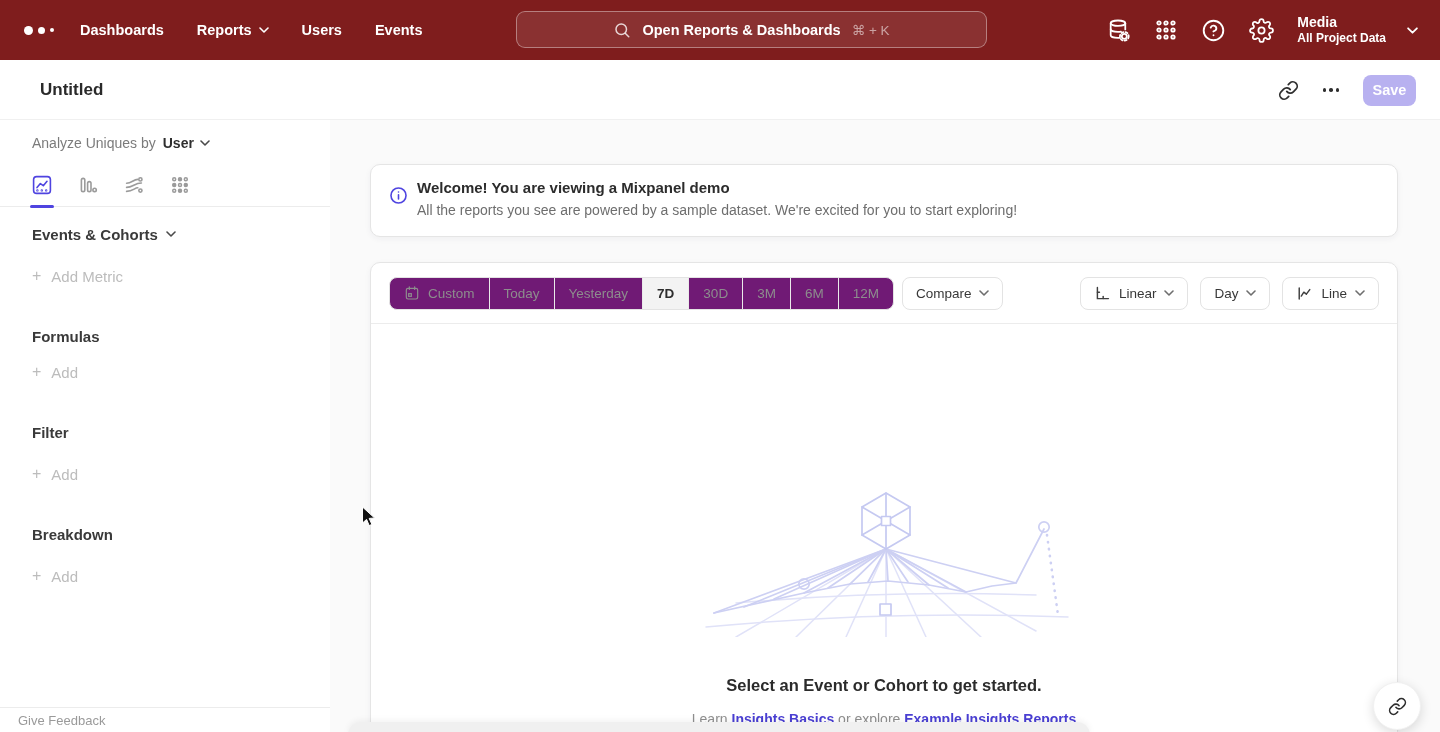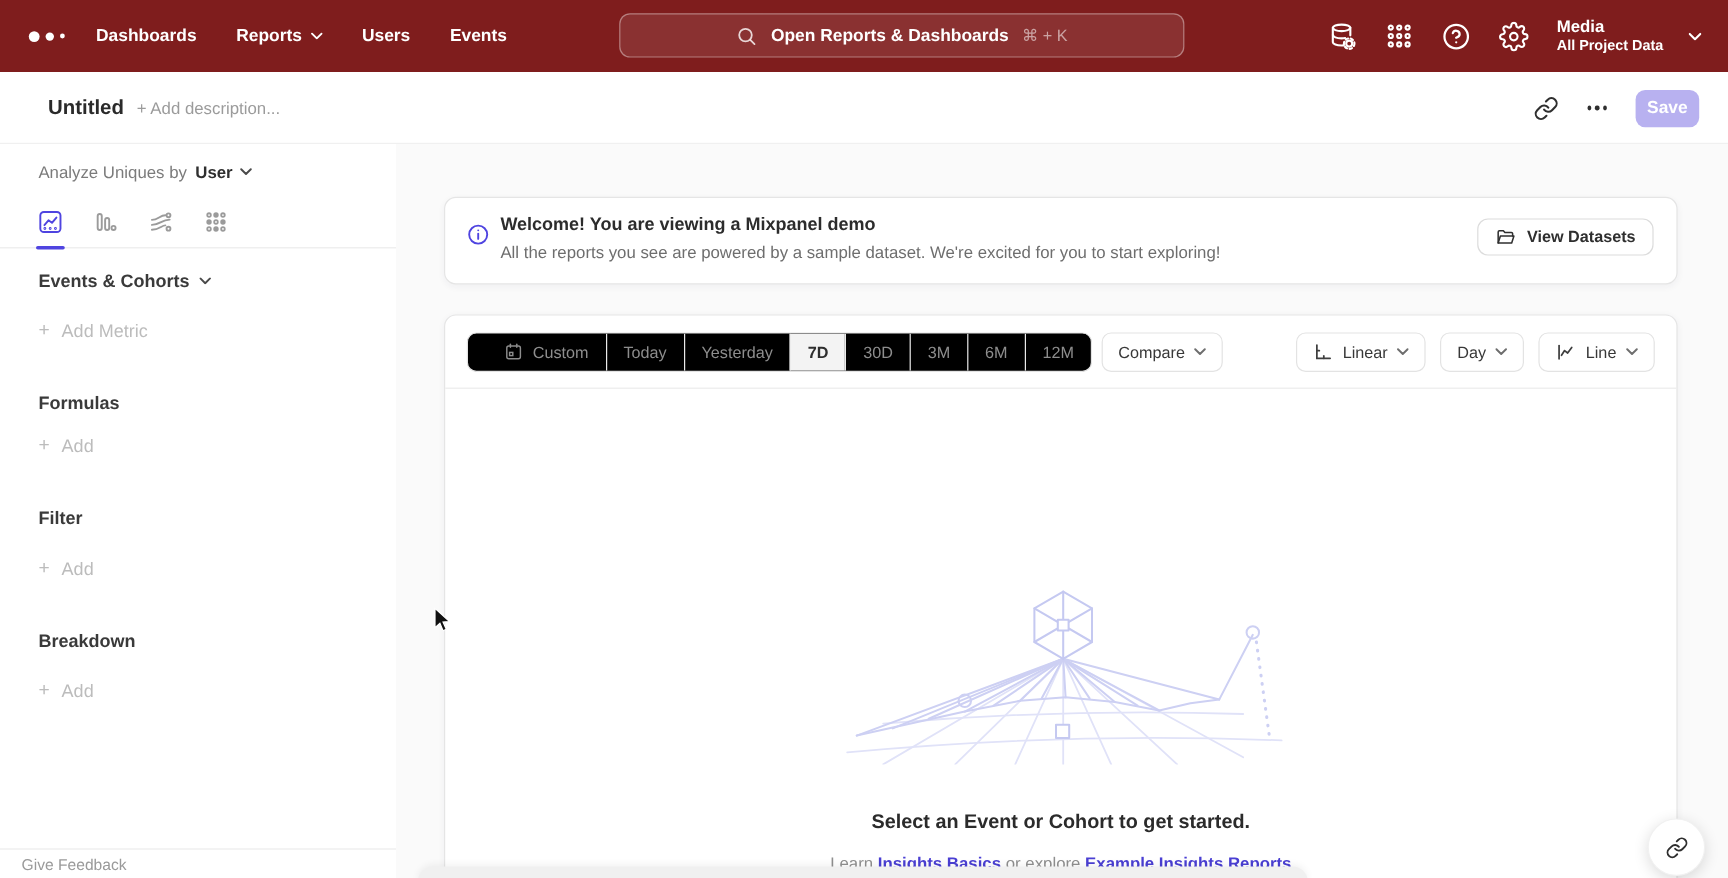--- a/index.html
+++ b/index.html
@@ -74,21 +74,21 @@
   .banner-texts { position:absolute; left:46px; top:14px; }
   .banner-title { font-size:15px; font-weight:700; color:#2c2c2c; margin-bottom:6px; }
   .banner-body { font-size:14px; color:#6e6e6e; }
   .banner-btn { position:absolute; right:19px; top:17px; height:31px; padding:0 14px;
     display:flex; align-items:center; gap:9px; background:#fff; border:1px solid #dcdcdc; border-radius:9px;
     font-size:13.5px; font-weight:600; color:#2f2f2f; font-family:inherit; cursor:pointer; }
 
   .card { position:absolute; left:40px; top:142px; width:1028px; height:580px; background:#fff;
     border:1px solid #e5e5e5; border-radius:10px; box-shadow:0 2px 6px rgba(30,30,70,0.05); }
   .controls { height:61px; border-bottom:1px solid #ececec; display:flex; align-items:center; padding:0 18px; }
-  .seg { display:flex; align-items:stretch; height:33px; border:1px solid #e3e3e3; border-radius:8px; overflow:hidden; background:#000000;padding-left:16px; }
+  .seg { display:flex; align-items:stretch; height:33px; border:1px solid #e3e3e3; border-radius:8px; overflow:hidden; background:#701a75; }
   .seg-item { display:flex; align-items:center; gap:8px; padding:0 14px; font-size:13.5px; color:#8d8d8d;
     border-left:1px solid #eaeaea; cursor:pointer; white-space:nowrap; }
   .seg-item:first-child { border-left:none; }
   .seg-item.selected { background:#f3f3f3; color:#2e2e2e; font-weight:600; }
   .seg-item .cal { color:#8d8d8d; }
   .ctl-btn { height:33px; display:flex; align-items:center; gap:8px; padding:0 13px; background:#fff;
     border:1px solid #e3e3e3; border-radius:8px; font-size:13.5px; font-weight:500; color:#383838;
     font-family:inherit; cursor:pointer; white-space:nowrap; }
   .ctl-btn .chev { color:#6e6e6e; }
   .compare { margin-left:8px; }
@@ -188,21 +188,20 @@
         </span>
         <svg class="chev" width="11" height="7" viewBox="0 0 10 6">
             <polyline points="1 1 5 5 9 1" fill="none" stroke="currentColor" stroke-width="1.6" stroke-linecap="round" stroke-linejoin="round"></polyline>
           </svg>
       </span>
     </div>
   </header>
 
   <div class="report-header">
     <span class="rh-title">Untitled</span>
-    <span class="rh-desc">+ Add description...</span>
     <div class="rh-right">
       <button class="icon-btn">
         <svg width="21" height="21" viewBox="0 0 24 24" fill="none" stroke="currentColor" stroke-width="2" stroke-linecap="round" stroke-linejoin="round">
           <path d="M10 13a5 5 0 0 0 7.54.54l3-3a5 5 0 0 0-7.07-7.07l-1.72 1.71"></path>
           <path d="M14 11a5 5 0 0 0-7.54-.54l-3 3a5 5 0 0 0 7.07 7.07l1.71-1.71"></path>
         </svg>
       </button>
       <button class="icon-btn">
         <span class="dots3">
             <i></i>
@@ -320,27 +319,20 @@
         <svg width="19" height="19" viewBox="0 0 24 24" fill="none" stroke="currentColor" stroke-width="2" stroke-linecap="round">
           <circle cx="12" cy="12" r="9.5"></circle>
             <line x1="12" y1="11" x2="12" y2="16.5"></line>
             <line x1="12" y1="7.5" x2="12.01" y2="7.5"></line>
         </svg>
       </span>
       <div class="banner-texts">
         <div class="banner-title">Welcome! You are viewing a Mixpanel demo</div>
         <div class="banner-body">All the reports you see are powered by a sample dataset. We're excited for you to start exploring!</div>
       </div>
-      <button class="banner-btn">
-        <svg width="17" height="17" viewBox="0 0 24 24" fill="none" stroke="currentColor" stroke-width="1.8" stroke-linecap="round" stroke-linejoin="round">
-          <path d="M3.5 19l2.6-8.2H22L19.4 19z"></path>
-          <path d="M20.5 10.8V8.2a1.5 1.5 0 0 0-1.5-1.5h-7.6L9.6 4.6H5A1.5 1.5 0 0 0 3.5 6.1V19"></path>
-        </svg>
-        <span>View Datasets</span>
-      </button>
     </section>
 
     <section class="card">
       <div class="controls">
         <div class="seg">
           <span class="seg-item">
             <svg class="cal" width="16" height="16" viewBox="0 0 24 24" fill="none" stroke="currentColor" stroke-width="1.8" stroke-linecap="round">
               <rect x="3.5" y="5" width="17" height="16" rx="2.5"></rect>
                 <line x1="8" y1="2.8" x2="8" y2="6.6"></line>
                 <line x1="16" y1="2.8" x2="16" y2="6.6"></line>

